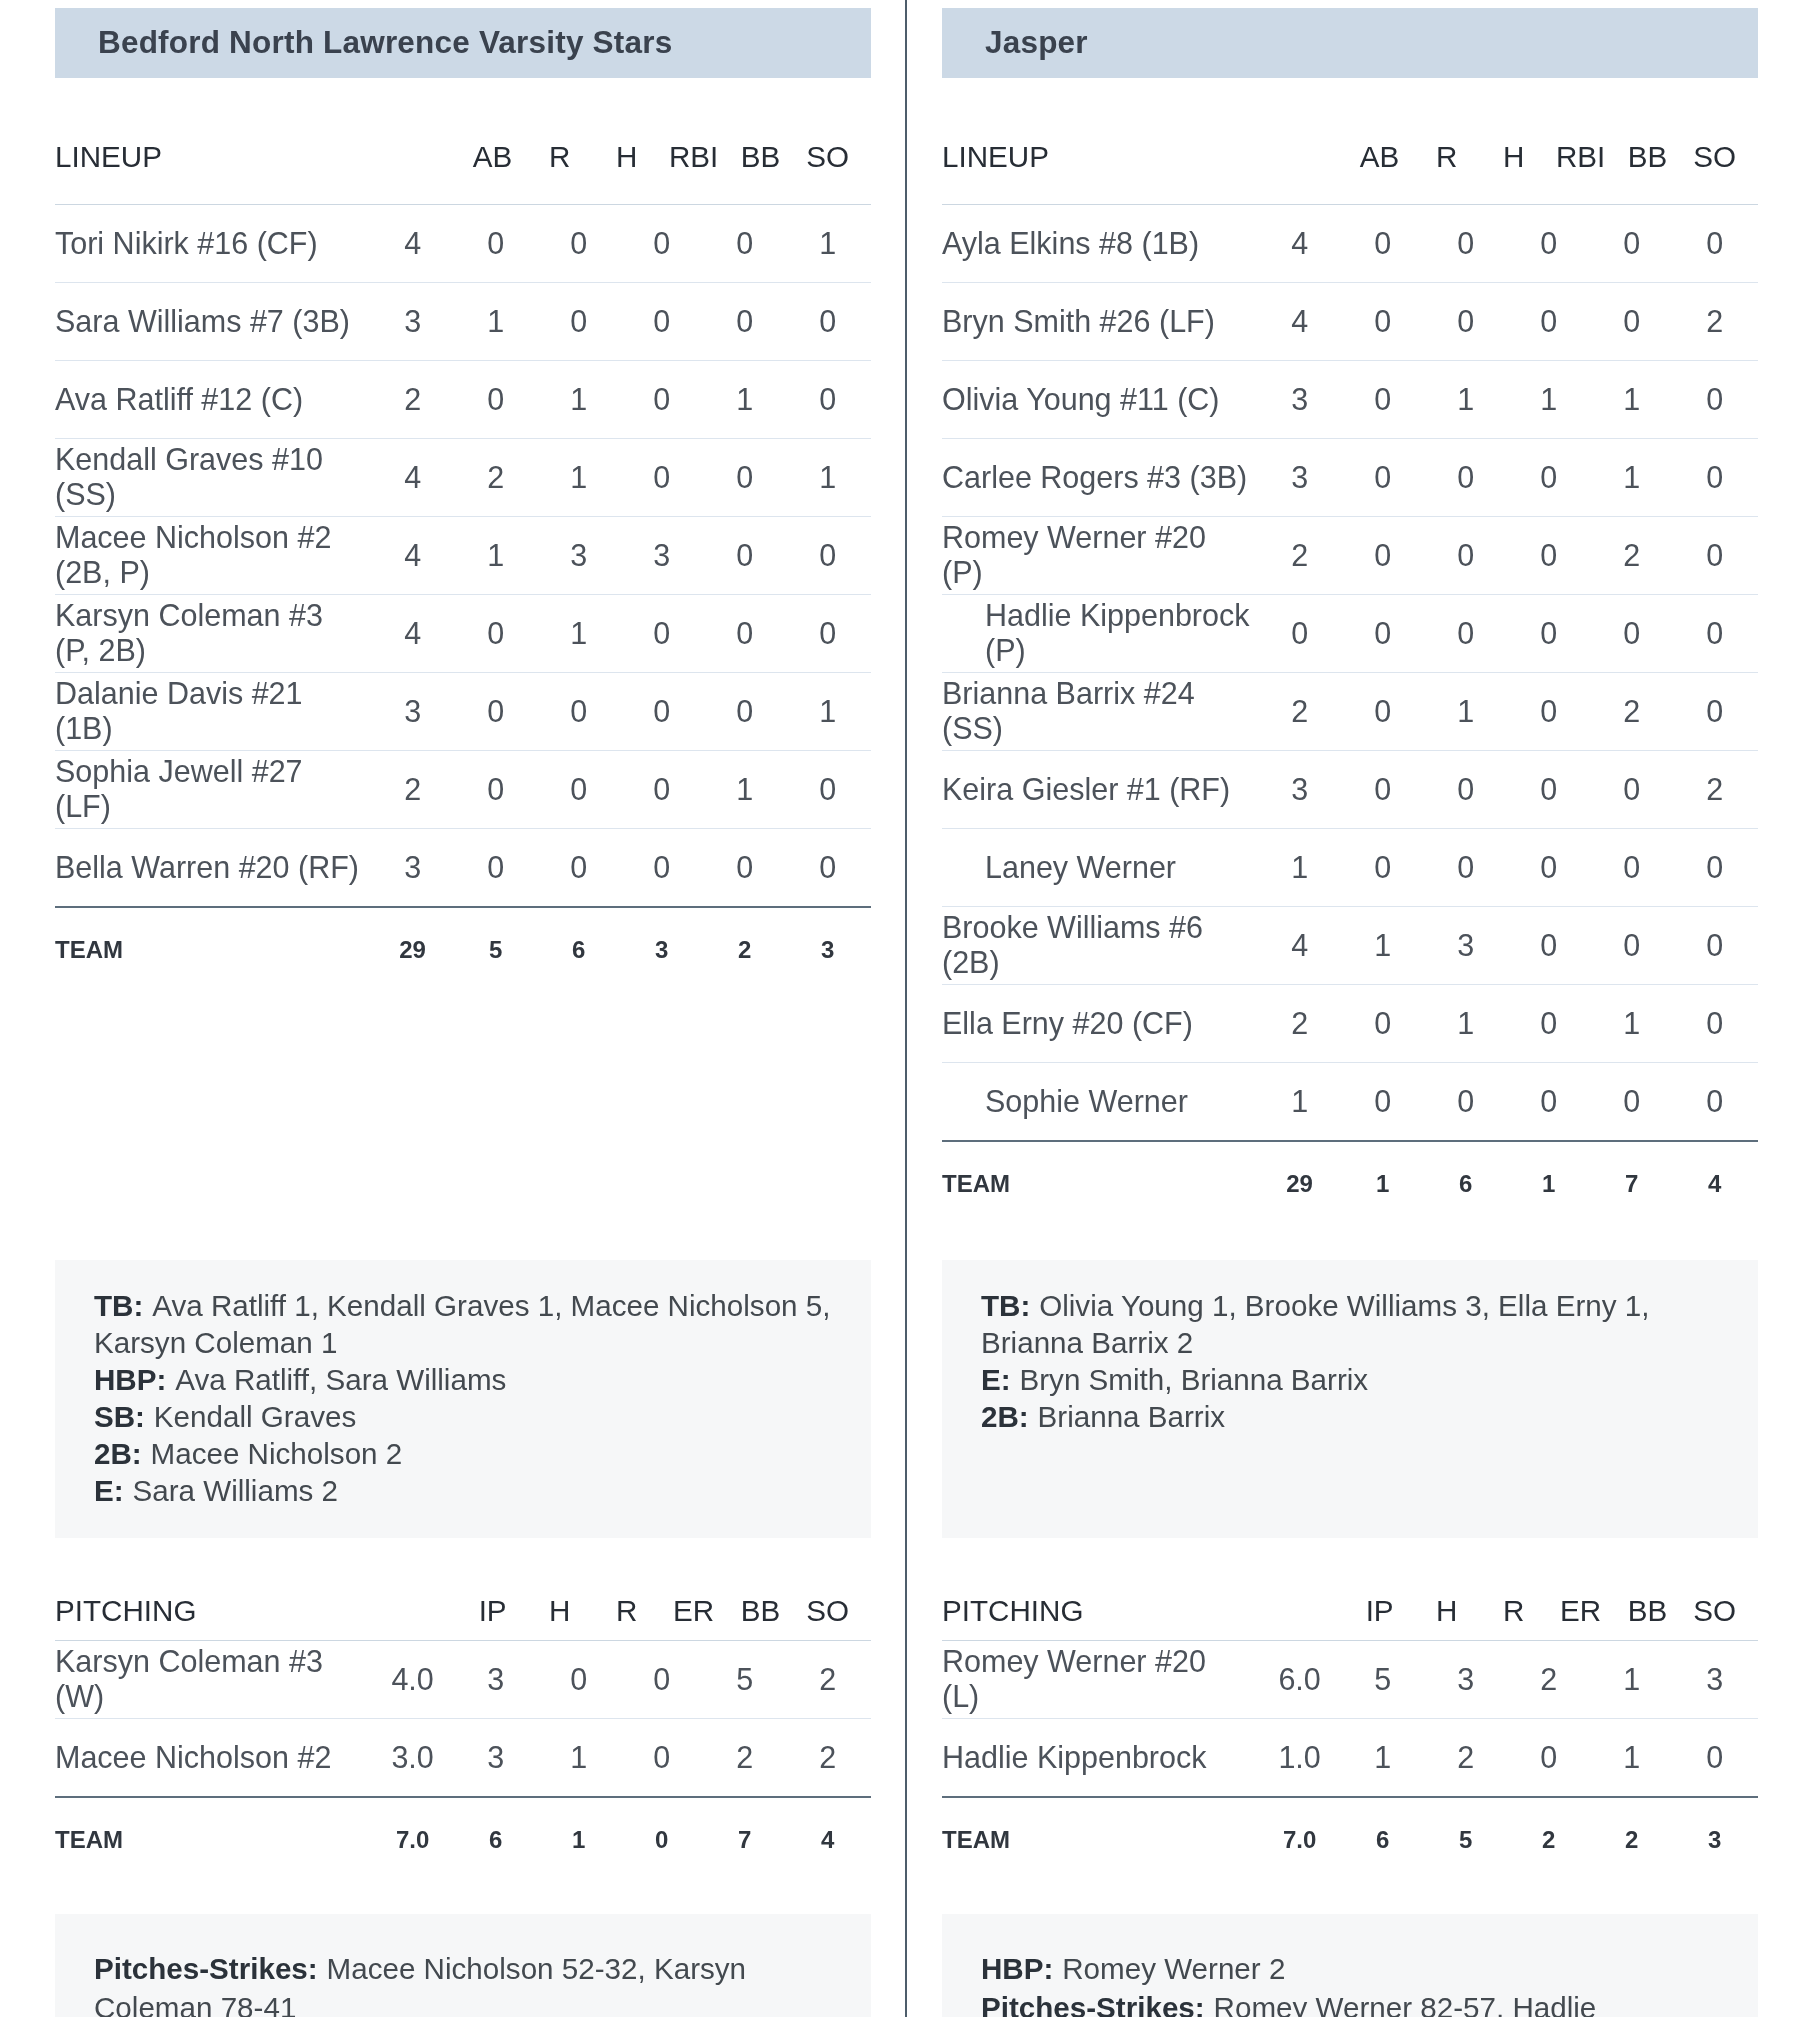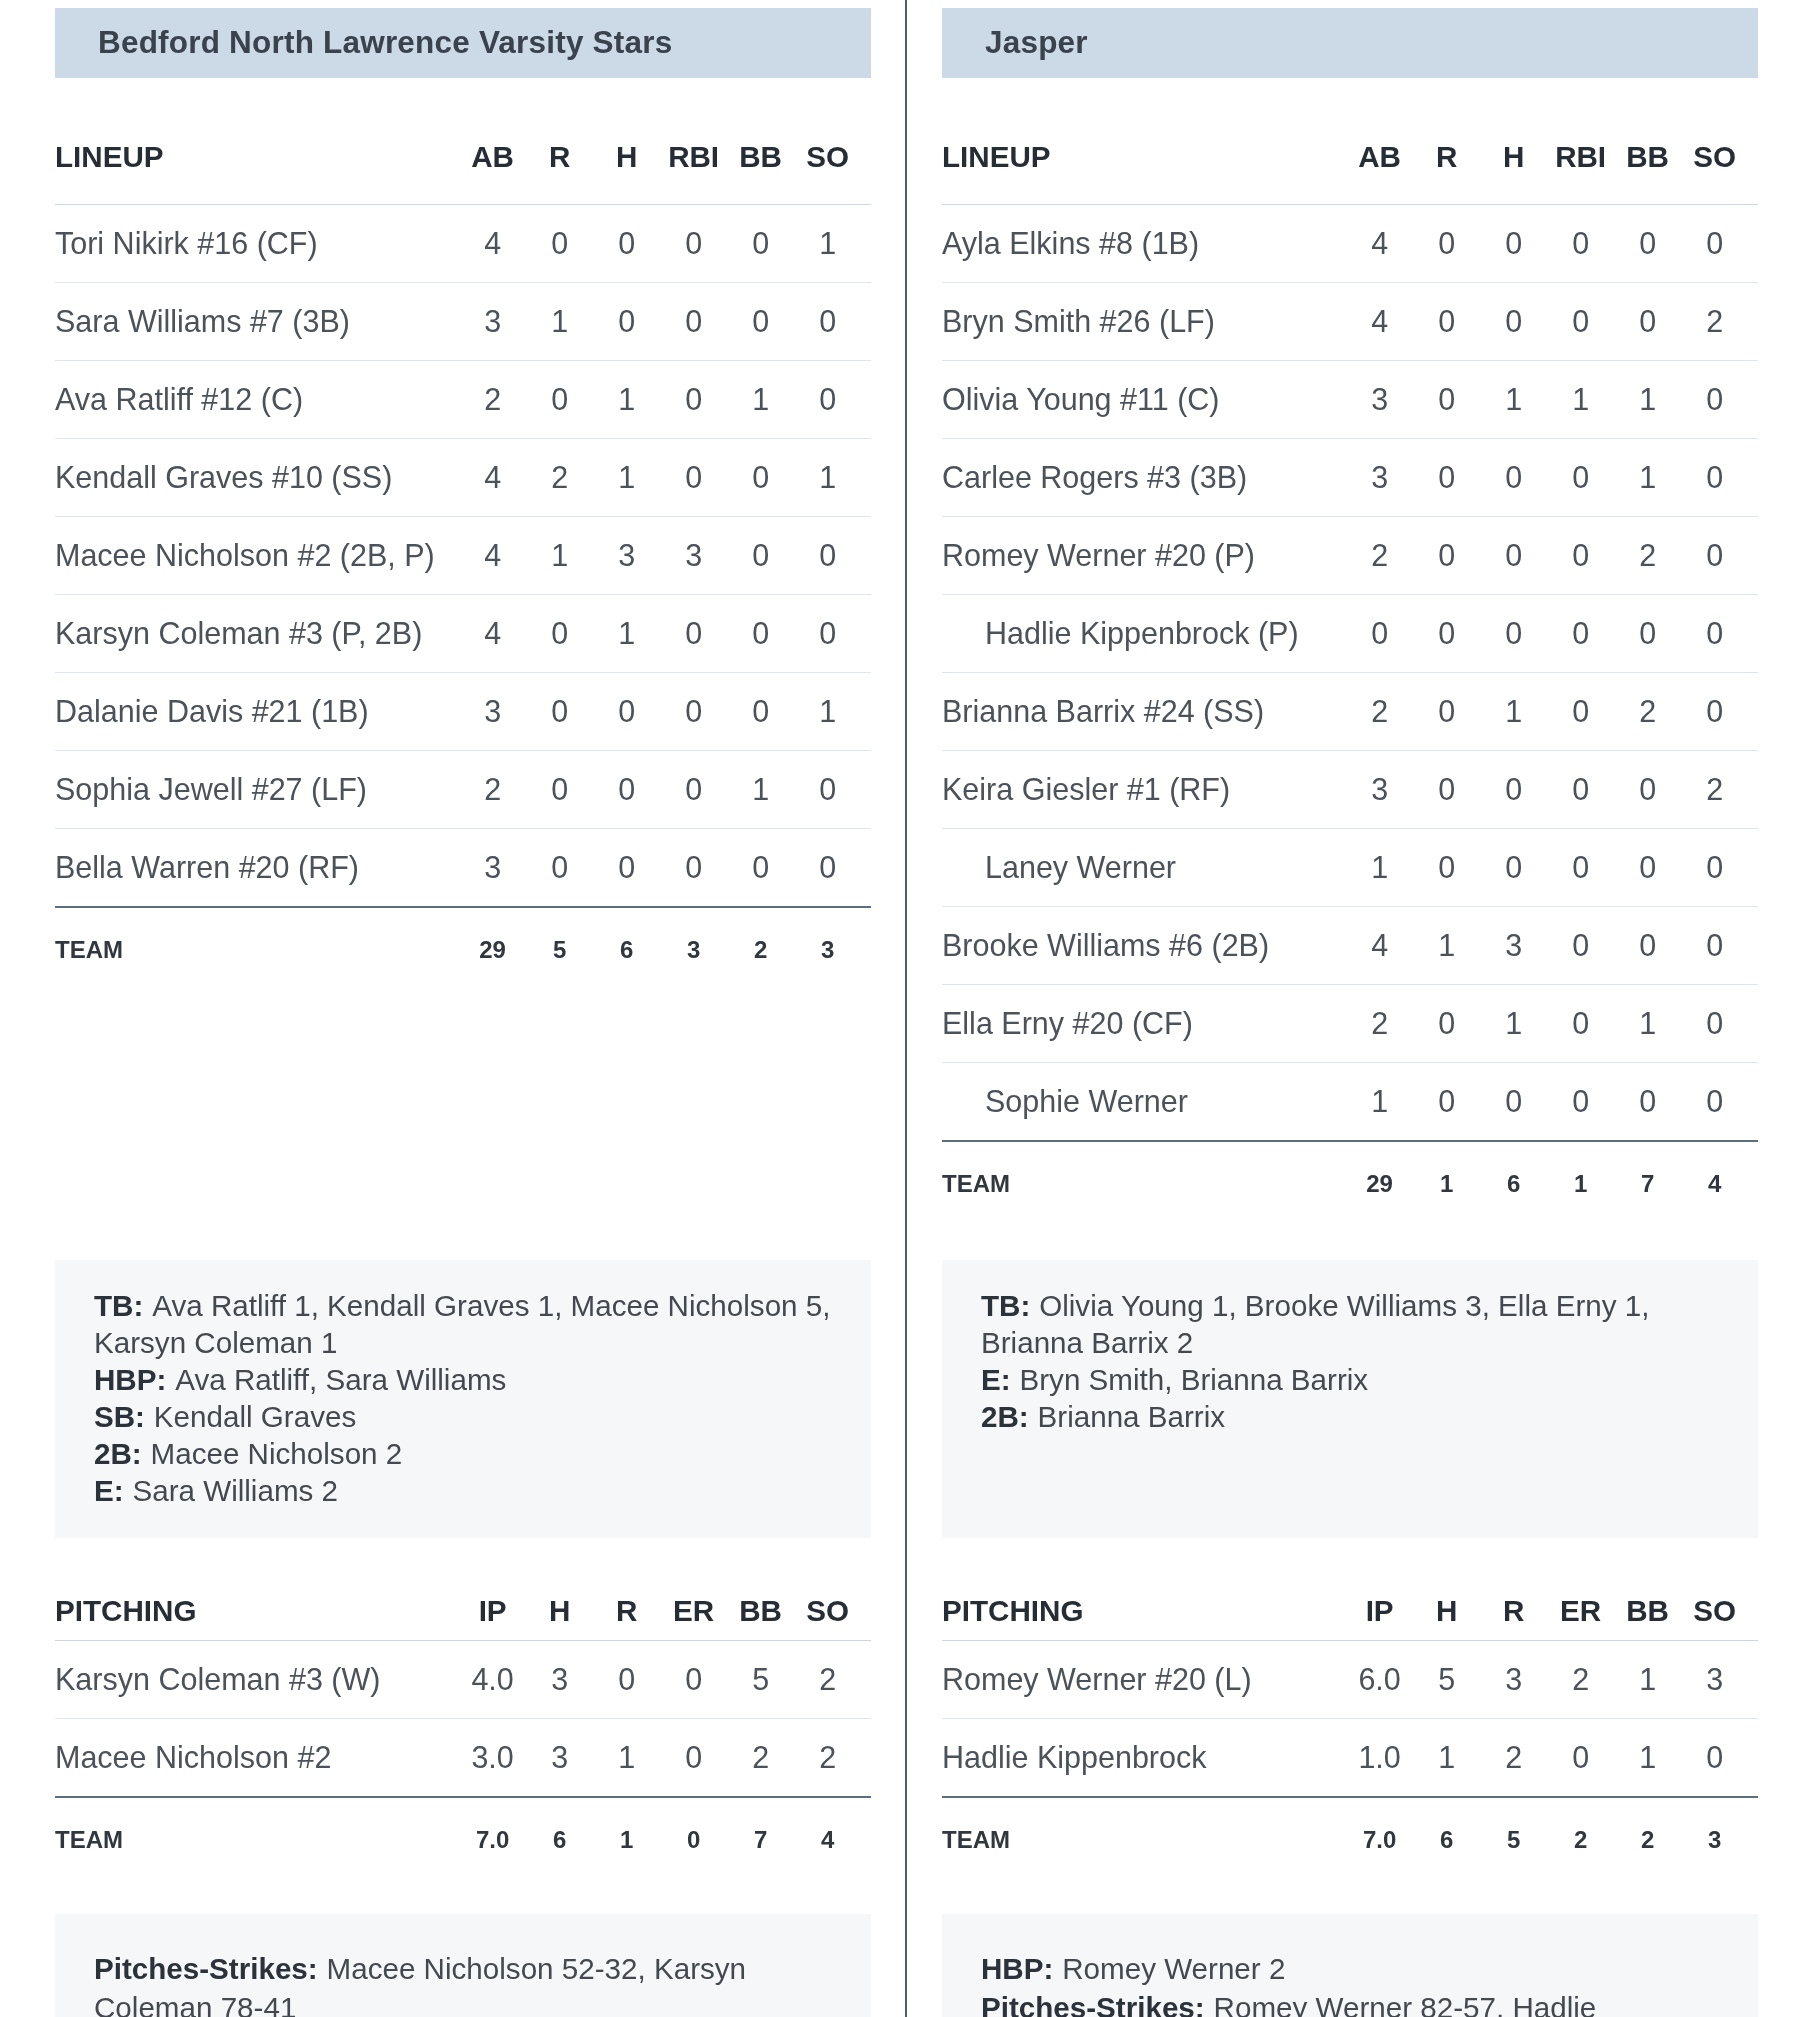--- a/index.html
+++ b/index.html
@@ -27,32 +27,32 @@
     margin: 0; font-size: 31.5px; font-weight: bold; color: #3a424e;
     letter-spacing: 0.2px; white-space: nowrap;
   }
 
   .lineup-block { min-height: 1149px; }
 
   .t-head {
     display: flex; align-items: center;
     height: 93px; margin-top: 33px; padding-right: 9.9px;
     border-bottom: 1px solid #ccd7e1;
-    font-size: 29.6px; font-weight: bold; color: #272d35;
+    font-size: 29.6px; font-weight: normal; color: #272d35;
   }
   .pitch-block .t-head { margin-top: 0; height: 57px; }
 
   .t-name { flex: 1; min-width: 0; }
   .t-col { width: 67px; text-align: center; flex: none; }
 
   .t-row {
     display: flex; align-items: center;
     height: 77px; padding-right: 9.9px;
     border-bottom: 1px solid #dde5ee;
-    font-size: 30.5px; color: #4c525a;
+    font-size: 30.5px; color: #4c525a; gap: 16px;
   }
   .t-row.sub .t-name { padding-left: 43px; }
   .t-row.team-row {
     height: 85px; border-bottom: none;
     border-top: 2px solid #5d6e7c; margin-top: -1px;
     font-weight: bold; color: #31373f; font-size: 24px;
   }
 
   .notes {
     background: #f6f7f8;

